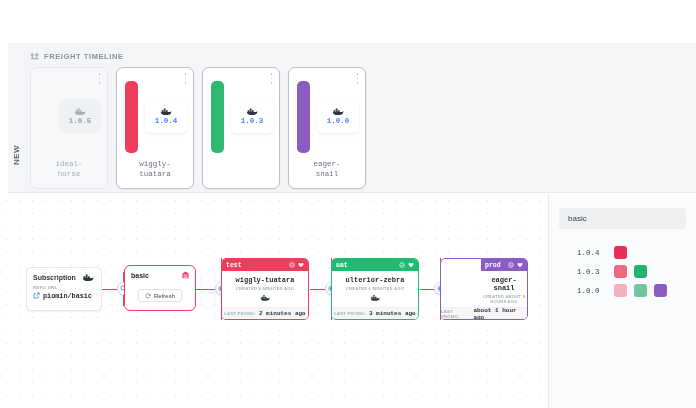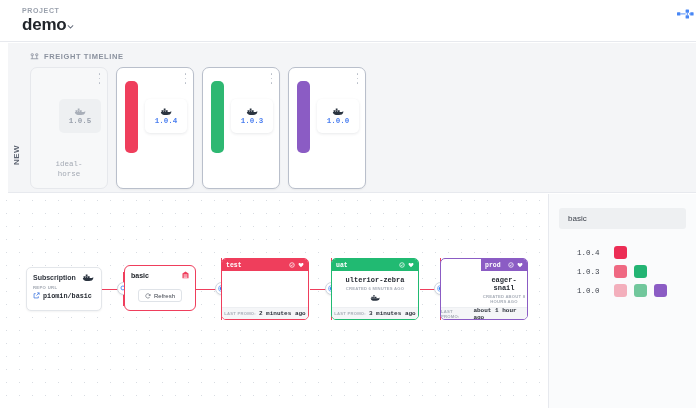--- a/index.html
+++ b/index.html
@@ -254,38 +254,20 @@
     font-family: "Liberation Mono", monospace;
     font-size: 7.5px; color: #3a3f49; width: 30px;
   }
   .sw { width: 13px; height: 13px; border-radius: 3px; }
 </style>
 </head>
 <body>
 
 <div class="app">
 
-  <div class="header">
-    <div class="proj-label">PROJECT</div>
-    <div class="proj-name">demo</div>
-    <div class="proj-chev">
-      <svg viewBox="0 0 12 12" width="9" height="9" fill="none" stroke="currentColor" stroke-width="1.4">
-        <path d="M2.5 4.5 L6 8 L9.5 4.5"></path>
-      </svg>
-    </div>
-    <div class="header-icon">
-      <svg viewBox="0 0 18 18" width="18" height="18" fill="#4887f5">
-        <rect x="1" y="3.2" width="3.4" height="3.4" rx="0.6"></rect>
-        <rect x="9.6" y="0.4" width="3.4" height="3.4" rx="0.6"></rect>
-        <rect x="9.6" y="6.2" width="3.4" height="3.4" rx="0.6"></rect>
-        <rect x="14.2" y="3.2" width="3.4" height="3.4" rx="0.6"></rect>
-        <path d="M4.4 4.9 H9.6 M11.3 3.8 V6.2 M13 4.9 H14.2" stroke="#4887f5" stroke-width="0.9" fill="none"></path>
-      </svg>
-    </div>
-  </div>
 
   <div class="timeline">
     <div class="tl-head">
       <span class="tl-icon">
         <svg viewBox="0 0 12 12" fill="none" stroke="currentColor" stroke-width="1.1">
           <path d="M1 9 H11"></path>
             <path d="M3 9 V5"></path>
             <path d="M9 9 V5"></path>
           <rect x="1.6" y="2.4" width="2.8" height="2.4" rx="0.5"></rect>
           <rect x="7.6" y="2.4" width="2.8" height="2.4" rx="0.5"></rect>
@@ -333,20 +315,23 @@
             <svg viewBox="0 0 16 11" fill="#2b3440">
               <rect x="2" y="4" width="2.2" height="2" rx=".3"></rect>
                 <rect x="4.6" y="4" width="2.2" height="2" rx=".3"></rect>
               <rect x="7.2" y="4" width="2.2" height="2" rx=".3"></rect>
                 <rect x="4.6" y="1.8" width="2.2" height="2" rx=".3"></rect>
               <path d="M1 6.3 h10.4 c1 0 2-.5 2.3-1.3.4 1 .2 2.6-1 3.6-.9.8-2.3 1.1-3.8 1.1H4.6C2.6 9.7 1.2 8.3 1 6.3z"></path>
             </svg>
           </span>
           <span class="ver">1.0.4</span>
         </div>
+        <div class="fname">
+          <span>wiggly-</span><br><span>tuatara</span>
+        </div>
       </div>
 
       <div class="fcard sel">
         <div class="dots">
             <i></i>
             <i></i>
             <i></i>
           </div>
         <div class="bar" style="background:#2eb872"></div>
         <div class="chip">
@@ -374,20 +359,23 @@
           <span class="whale">
             <svg viewBox="0 0 16 11" fill="#2b3440">
               <rect x="2" y="4" width="2.2" height="2" rx=".3"></rect>
                 <rect x="4.6" y="4" width="2.2" height="2" rx=".3"></rect>
               <rect x="7.2" y="4" width="2.2" height="2" rx=".3"></rect>
                 <rect x="4.6" y="1.8" width="2.2" height="2" rx=".3"></rect>
               <path d="M1 6.3 h10.4 c1 0 2-.5 2.3-1.3.4 1 .2 2.6-1 3.6-.9.8-2.3 1.1-3.8 1.1H4.6C2.6 9.7 1.2 8.3 1 6.3z"></path>
             </svg>
           </span>
           <span class="ver">1.0.0</span>
+        </div>
+        <div class="fname">
+          <span>eager-</span><br><span>snail</span>
         </div>
       </div>
 
     </div>
   </div>
 
   <div class="canvas">
 
     <div class="zoom-btn">
       <svg viewBox="0 0 14 14" width="12" height="12" fill="none" stroke="currentColor" stroke-width="1.3">
@@ -491,20 +479,33 @@
               <path d="M3.2 5.1 L4.4 6.3 L6.8 3.8"></path>
             </svg>
         </span>
         <span>
           <svg viewBox="0 0 10 10" fill="currentColor">
               <path d="M5 8.6 L1.6 5.3C.5 4.2.8 2.3 2.2 1.8 3.2 1.4 4.4 1.9 5 2.8 5.6 1.9 6.8 1.4 7.8 1.8 9.2 2.3 9.5 4.2 8.4 5.3z"></path>
             </svg>
         </span>
       </span>
     </div>
+    <div class="st-body">
+      <div class="st-freight">wiggly-tuatara</div>
+      <div class="st-created">CREATED 4 MINUTES AGO</div>
+      <div class="st-whale">
+        <svg viewBox="0 0 16 11" fill="#2b3440">
+          <rect x="2" y="4" width="2.2" height="2" rx=".3"></rect>
+            <rect x="4.6" y="4" width="2.2" height="2" rx=".3"></rect>
+          <rect x="7.2" y="4" width="2.2" height="2" rx=".3"></rect>
+            <rect x="4.6" y="1.8" width="2.2" height="2" rx=".3"></rect>
+          <path d="M1 6.3 h10.4 c1 0 2-.5 2.3-1.3.4 1 .2 2.6-1 3.6-.9.8-2.3 1.1-3.8 1.1H4.6C2.6 9.7 1.2 8.3 1 6.3z"></path>
+        </svg>
+      </div>
+    </div>
     <div class="st-foot">
       <span class="k">LAST PROMO:</span>
       <span class="v">2 minutes ago</span>
     </div>
   </div>
 
   <div class="stage" style="left:331px; border-color:#21ba72;">
     <div class="st-head" style="background:#21ba72;">
       <span class="st-name">uat</span>
       <span class="st-acts">

